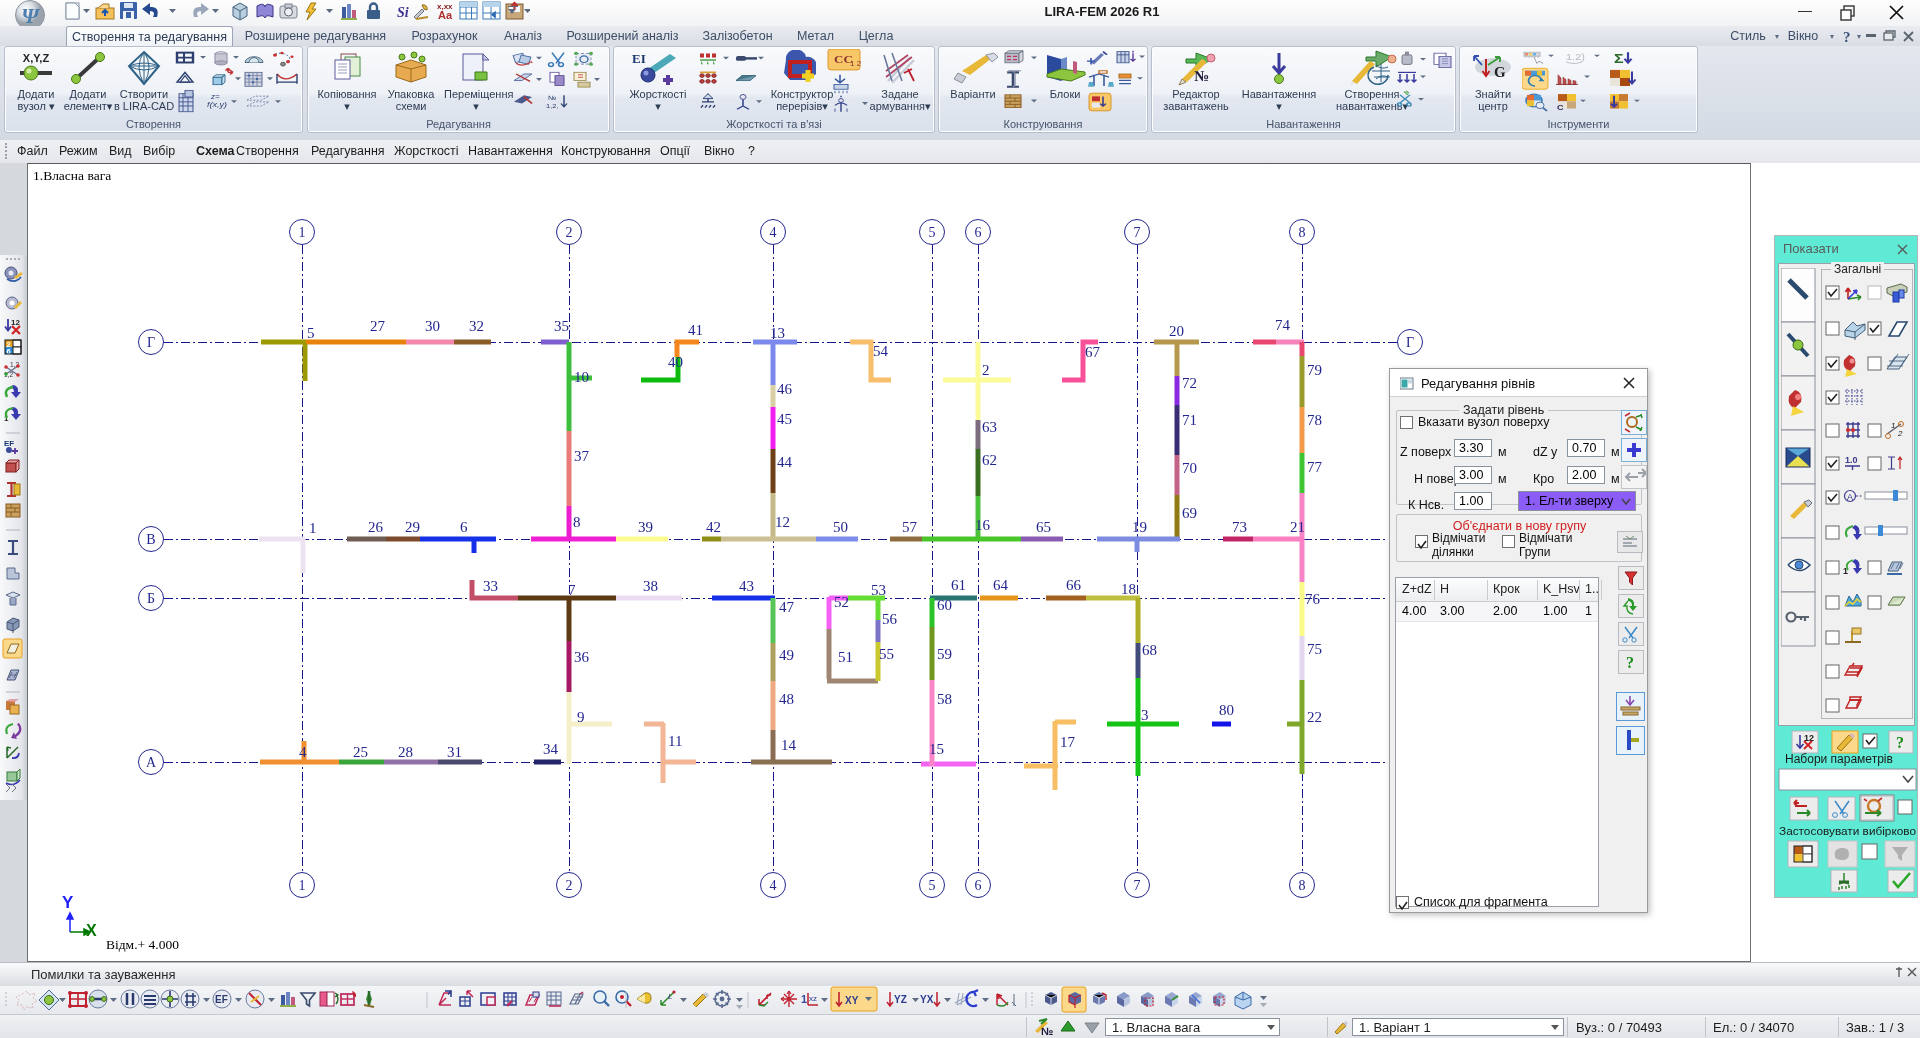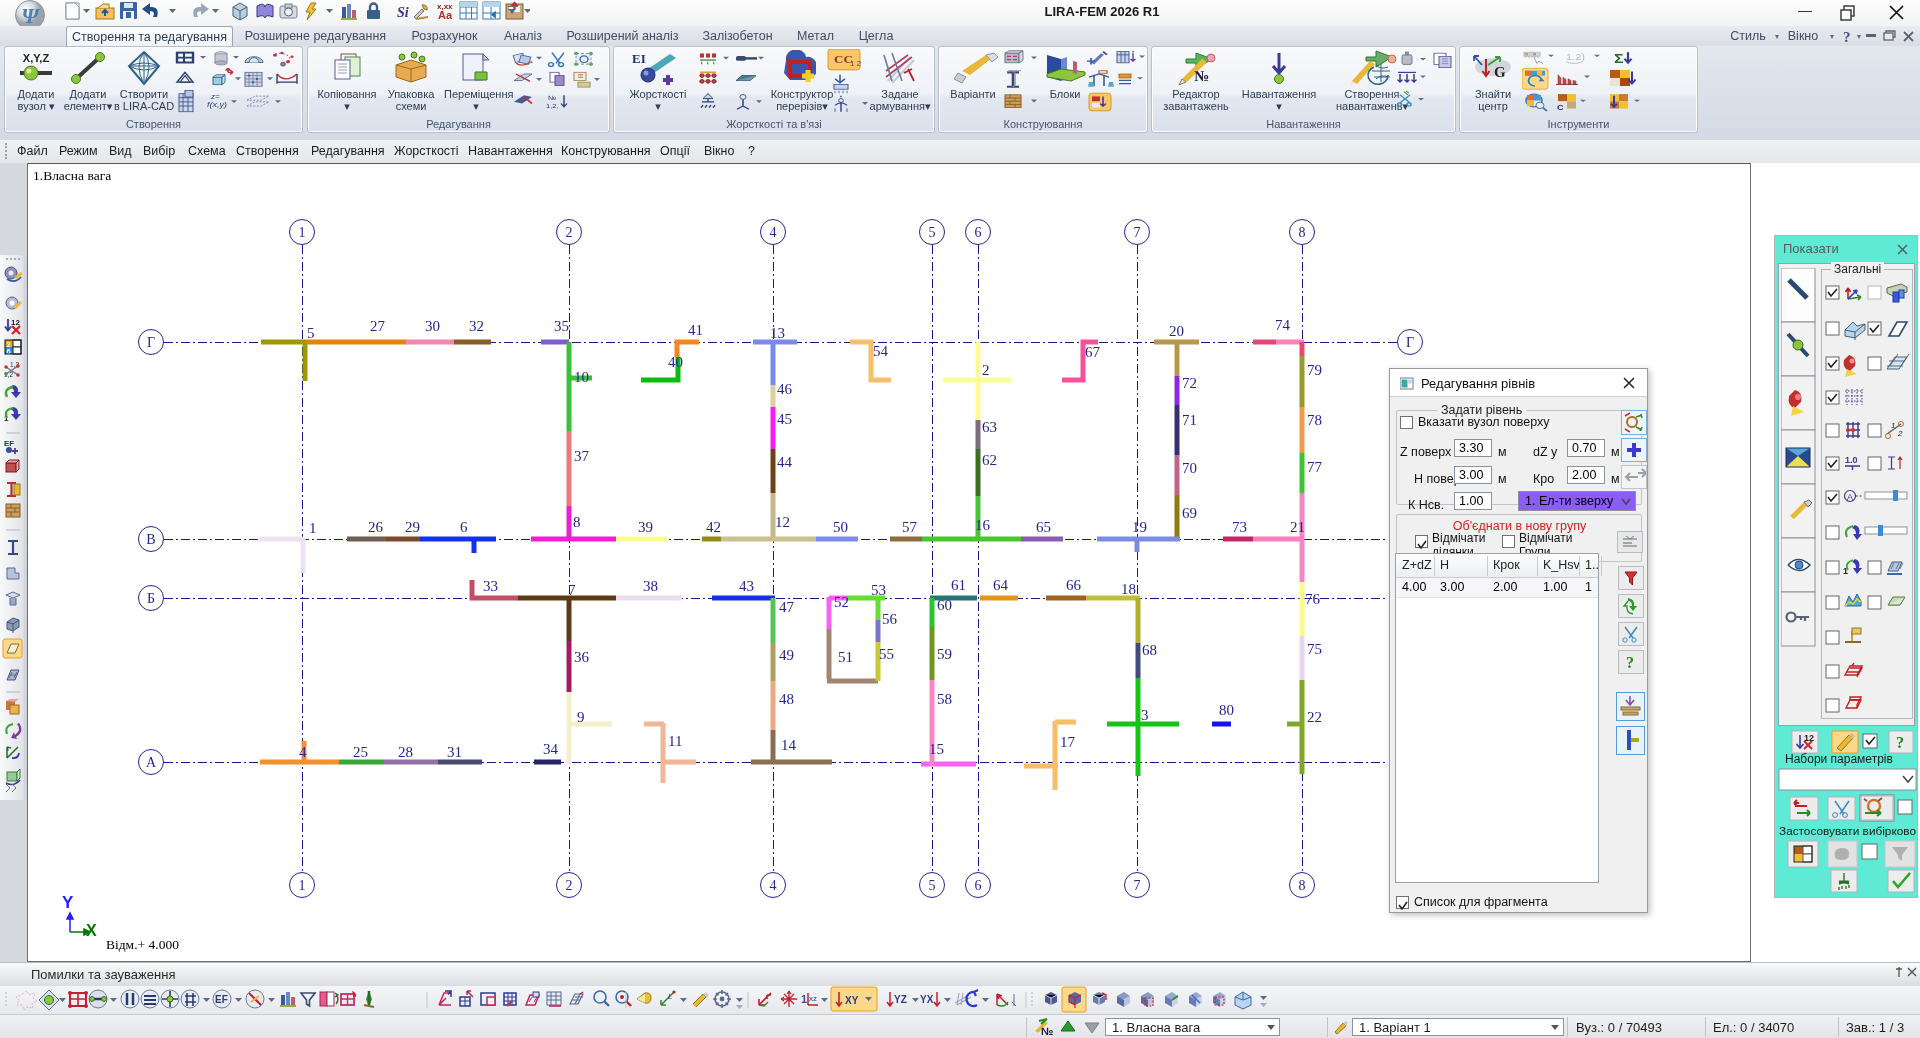--- a/index.html
+++ b/index.html
@@ -644,21 +644,21 @@
       <div class="glabel">Інструменти</div>
     </div>
   </div>
   <div id="menubar" class="abs">
       <div style="position:absolute;left:5px;top:3px;width:3px;height:16px;border-left:2px dotted #9aa2ae;"></div>
     </div>
   <div class="mitem abs" style="left:17px;">Файл</div>
   <div class="mitem abs" style="left:59px;">Режим</div>
   <div class="mitem abs" style="left:109px;">Вид</div>
   <div class="mitem abs" style="left:143px;">Вибір</div>
-  <div class="mitem abs" style="left:188px;">Схема</div>
+  <div class="mitem abs" style="left:196px;font-weight:bold;">Схема</div>
   <div class="mitem abs" style="left:236px;">Створення</div>
   <div class="mitem abs" style="left:311px;">Редагування</div>
   <div class="mitem abs" style="left:394px;">Жорсткості</div>
   <div class="mitem abs" style="left:468px;">Навантаження</div>
   <div class="mitem abs" style="left:561px;">Конструювання</div>
   <div class="mitem abs" style="left:660px;">Опції</div>
   <div class="mitem abs" style="left:704px;">Вікно</div>
   <div class="mitem abs" style="left:748px;">?</div>
   <div id="main" class="abs">
     <div style="position:absolute;left:0;top:0;width:27px;height:799px;background:#d5d9de;"></div>
@@ -1301,21 +1301,21 @@
       <svg style="position:absolute;left:10px;top:7px;" width="15" height="15">
           <rect x="0" y="2" width="13" height="11" fill="#fff" stroke="#6a7a8a"></rect>
           <rect x="1.5" y="3.5" width="6" height="8" fill="#3aa8a8"></rect>
           <rect x="8" y="3.5" width="4" height="4" fill="#c8d8e0"></rect>
         </svg>
       <div style="position:absolute;left:31px;top:7px;font-size:13px;color:#111;">Редагування рівнів</div>
       <svg style="position:absolute;left:232px;top:7px;" width="15" height="15">
           <path d="M2 2 L12 12 M12 2 L2 12" stroke="#222" stroke-width="1.5"></path>
         </svg>
       <fieldset style="position:absolute;left:6px;top:34px;width:246px;height:102px;border:1px solid #c0c4c8;border-radius:2px;">
-        <legend style="margin-left:40px;font-size:12.5px;color:#1a1a1a;padding:0 4px;">Задати рівень</legend>
+        <legend style="margin-left:62px;font-size:12.5px;color:#1a1a1a;padding:0 4px;">Задати рівень</legend>
       </fieldset>
       <div style="position:absolute;left:10px;top:47px;width:13px;height:13px;background:#fff;border:1px solid #707070;"></div>
       <div style="position:absolute;left:28px;top:46px;font-size:12.5px;color:#111;">Вказати вузол поверху</div>
       <div style="position:absolute;left:231px;top:41px;width:26px;height:25px;border:1px solid #7ab0d8;background:#eef4fa;">
         <svg width="24" height="23" viewBox="0 0 24 23">
             <circle cx="10" cy="11" r="5" fill="none" stroke="#b06a20" stroke-width="2"></circle>
             <path d="M14 6 l6 -2 m-1 -1 l1 4 M14 16 l6 3 m0 -3 l-2 4" stroke="#2a8a2a" stroke-width="1.5" fill="none"></path>
             <path d="M3 5 l5 -3 M3 18 l5 3" stroke="#c03030" stroke-width="1.5"></path>
           </svg>
       </div>
@@ -1356,21 +1356,21 @@
       <div style="position:absolute;left:42px;top:163px;font-size:12px;color:#111;line-height:13.5px;">Відмічати<br>ділянки</div>
       <div style="position:absolute;left:112px;top:166px;width:13px;height:13px;background:#fff;border:1px solid #707070;"></div>
       <div style="position:absolute;left:129px;top:163px;font-size:12px;color:#111;line-height:13.5px;">Відмічати<br>Групи</div>
       <div style="position:absolute;left:227px;top:162px;width:26px;height:22px;border:1px solid #b8bcc2;background:#e8e8e8;">
         <svg width="24" height="20">
             <path d="M5 7 h14 M5 11 h9 M5 14 h14" stroke="#8a929e" stroke-width="1.6"></path>
             <path d="M8 4 l4 3 l4 -3" fill="none" stroke="#6a8a6a"></path>
           </svg>
       </div>
 
-      <div style="position:absolute;left:5px;top:184px;width:204px;height:330px;background:#fff;border:1px solid #9aa0a8;">
+      <div style="position:absolute;left:5px;top:208px;width:204px;height:330px;background:#fff;border:1px solid #9aa0a8;">
         <div style="position:absolute;left:0;top:0;width:100%;height:24px;background:linear-gradient(#fdfdfd,#eceef0);border-bottom:1px solid #c8ccd0;"></div>
         <div style="position:absolute;left:6px;top:4px;font-size:12.5px;color:#222;">Z+dZ</div>
         <div style="position:absolute;left:44px;top:4px;font-size:12.5px;color:#222;">H</div>
         <div style="position:absolute;left:97px;top:4px;font-size:12.5px;color:#222;">Крок</div>
         <div style="position:absolute;left:147px;top:4px;font-size:12.5px;color:#222;">K_Hsv</div>
         <div style="position:absolute;left:189px;top:4px;font-size:12.5px;color:#222;">1..</div>
         <div style="position:absolute;left:38px;top:2px;width:1px;height:20px;background:#c8ccd0;"></div>
         <div style="position:absolute;left:91px;top:2px;width:1px;height:20px;background:#c8ccd0;"></div>
         <div style="position:absolute;left:141px;top:2px;width:1px;height:20px;background:#c8ccd0;"></div>
         <div style="position:absolute;left:183px;top:2px;width:1px;height:20px;background:#c8ccd0;"></div>

